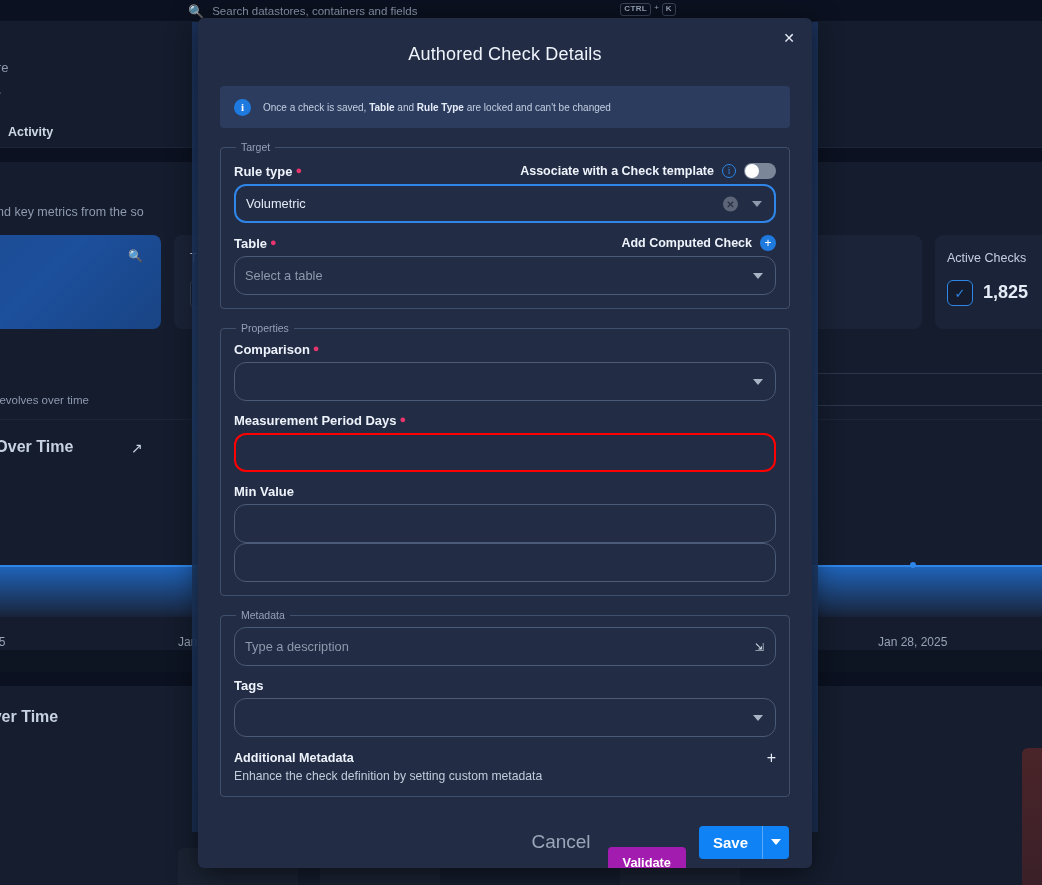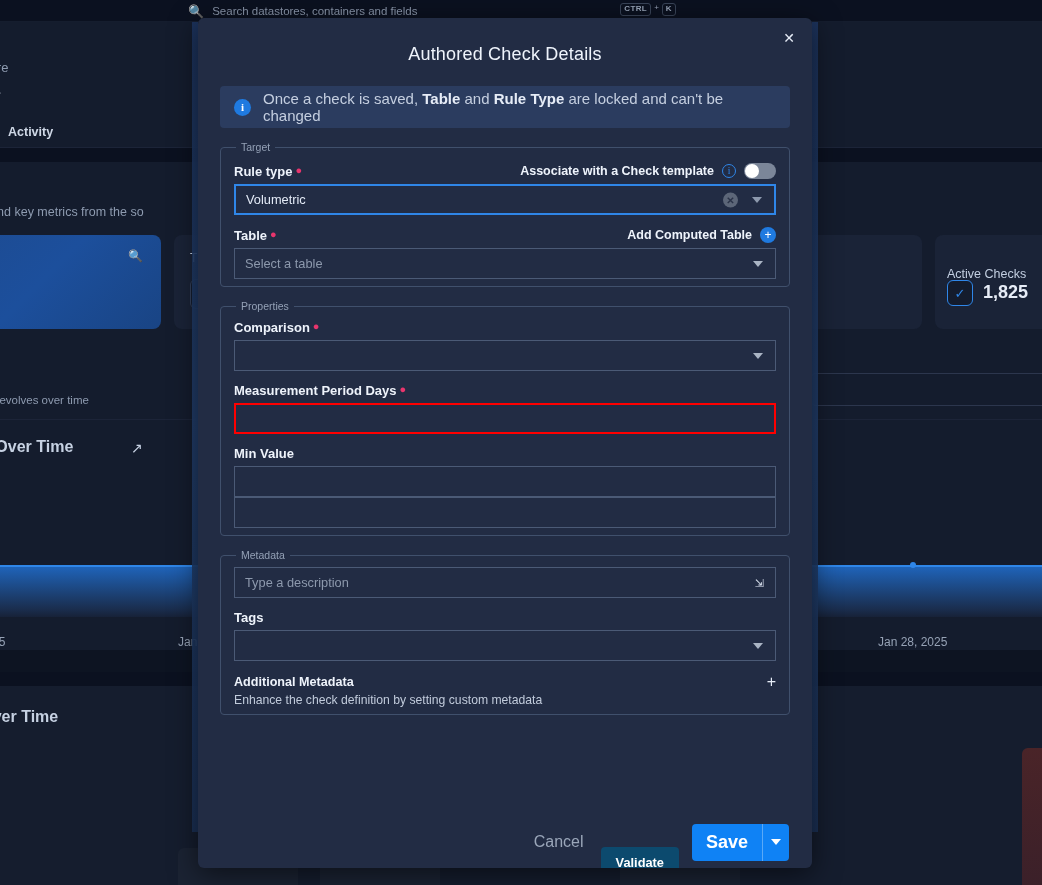--- a/index.html
+++ b/index.html
@@ -86,21 +86,21 @@
   }
 
   .bg-card-r1 {
     position: absolute; left: 700px; top: 235px; width: 222px; height: 94px;
     background: #1a2337; border-radius: 8px;
   }
   .bg-card-r2 {
     position: absolute; left: 935px; top: 235px; width: 222px; height: 94px;
     background: #1a2337; border-radius: 8px;
   }
-  .bg-card-r2 .lbl { position: absolute; left: 12px; top: 32px; color: #c3cfe1; font-size: 12.5px; }
+  .bg-card-r2 .lbl { position: absolute; left: 12px; top: 16px; color: #c3cfe1; font-size: 12.5px; }
   .bg-check-icon {
     position: absolute; left: 12px; top: 45px; width: 26px; height: 26px;
     border: 1.6px solid #2f86e8; border-radius: 6px;
     display: flex; align-items: center; justify-content: center;
     color: #2f86e8; font-size: 13px; background: #141c2d;
   }
   .bg-card-r2 .num {
     position: absolute; left: 48px; top: 47px; color: #e7edf7;
     font-size: 18px; font-weight: bold;
   }
@@ -194,26 +194,26 @@
     margin: 21px 22px 0 22px; height: 42px;
     background: #2b3c5f; border-radius: 4px;
     display: flex; align-items: center; gap: 12px; padding: 0 14px;
   }
   .info-icon {
     width: 17px; height: 17px; border-radius: 50%; background: #1f7ae0;
     color: #fff; font-size: 11px; font-weight: bold;
     display: flex; align-items: center; justify-content: center; flex: 0 0 auto;
     font-family: "Liberation Serif", serif;
   }
-  .info-text { color: #c5cfe0; font-size: 15px; }
+  .info-text { color: #c5cfe0; font-size: 10px; }
   .info-text b { color: #e6ecf7; font-weight: bold; }
 
   fieldset.group {
     margin: 13px 22px 0 22px; border: 1px solid #40506c; border-radius: 4px;
-    padding: 6px 13px 7px 13px;
+    padding: 6px 13px 13px 13px;
   }
   fieldset.group > legend {
     color: #94a1b6; font-size: 10.5px; padding: 0 5px; margin-left: 2px;
   }
 
   .field-row {
     display: flex; align-items: center; justify-content: space-between;
     margin-top: 4px; margin-bottom: 5px;
   }
   .flabel { color: #eef3fb; font-size: 13px; font-weight: bold; }
@@ -229,21 +229,21 @@
   .toggle {
     width: 32px; height: 16px; border-radius: 9px; background: #7b8699;
     position: relative; cursor: pointer;
   }
   .toggle .knob {
     position: absolute; left: 1px; top: 1px; width: 14px; height: 14px;
     border-radius: 50%; background: #ffffff;
   }
 
   .input-box {
-    height: 31px; border: 1px solid #4b5a76; border-radius: 0;
+    height: 39px; border: 1px solid #4b5a76; border-radius: 12px;
     background: transparent; display: flex; align-items: center;
     padding: 0 10px; position: relative;
   }
   .input-box.focused { border: 2px solid #2f86e8; }
   .input-box.error { border: 2.5px solid #ff0000; }
   .input-val { color: #e3eaf6; font-size: 12.8px; }
   .input-ph { color: #8d99ad; font-size: 12.8px; }
 
   .clear-x {
     position: absolute; right: 36px; top: 50%; transform: translateY(-50%);
@@ -279,33 +279,33 @@
   .addmeta-title { color: #eef3fb; font-size: 12.6px; font-weight: bold; }
   .addmeta-plus { color: #e6ecf7; font-size: 16px; cursor: pointer; line-height: 1; }
   .addmeta-sub { color: #c1cbdb; font-size: 12.2px; margin-top: 3px; }
 
   .footer {
     position: absolute; left: 0; bottom: 0; width: 100%; height: 52px;
     display: flex; align-items: center; justify-content: flex-end; gap: 13px;
     padding-right: 23px;
   }
   .btn-cancel {
-    background: none; border: none; color: #9aa6b9; font-size: 16px; cursor: pointer;
+    background: none; border: none; color: #9aa6b9; font-size: 19px; cursor: pointer;
     font-family: "Liberation Sans", sans-serif; padding: 6px 4px;
   }
   .btn-validate {
-    background: #0c4a6e; border: none; border-radius: 4px; color: #fff;
+    background: #a21caf; border: none; border-radius: 4px; color: #fff;
     font-size: 12.8px; font-weight: bold; padding: 8px 15px; cursor: pointer;
     font-family: "Liberation Sans", sans-serif;
     margin-top: 40px;
   }
   .btn-save-group { display: flex; align-items: stretch; }
   .btn-save {
     background: #0f82f5; border: none; border-radius: 4px 0 0 4px; color: #fff;
-    font-size: 18px; font-weight: bold; padding: 8px 14px; cursor: pointer;
+    font-size: 15px; font-weight: bold; padding: 8px 14px; cursor: pointer;
     font-family: "Liberation Sans", sans-serif;
   }
   .btn-save-caret {
     background: #0f82f5; border: none; border-left: 1px solid #5aa9f7; border-radius: 0 4px 4px 0;
     width: 27px; display: flex; align-items: center; justify-content: center; cursor: pointer;
   }
   .btn-save-caret i {
     width: 0; height: 0; border-left: 5px solid transparent; border-right: 5px solid transparent;
     border-top: 6px solid #fff; display: block;
   }
@@ -410,21 +410,21 @@
 
     <div class="input-box focused">
       <span class="input-val">Volumetric</span>
       <span class="clear-x">✕</span>
       <span class="caret"></span>
     </div>
 
     <div class="field-row" style="margin-top:12px;">
       <span class="flabel"><span>Table</span><span class="req">●</span></span>
       <span class="add-computed">
-        <span class="t">Add Computed Table</span>
+        <span class="t">Add Computed Check</span>
         <span class="plus-circ">+</span>
       </span>
     </div>
 
     <div class="input-box">
       <span class="input-ph">Select a table</span>
       <span class="caret light"></span>
     </div>
   </fieldset>
 

